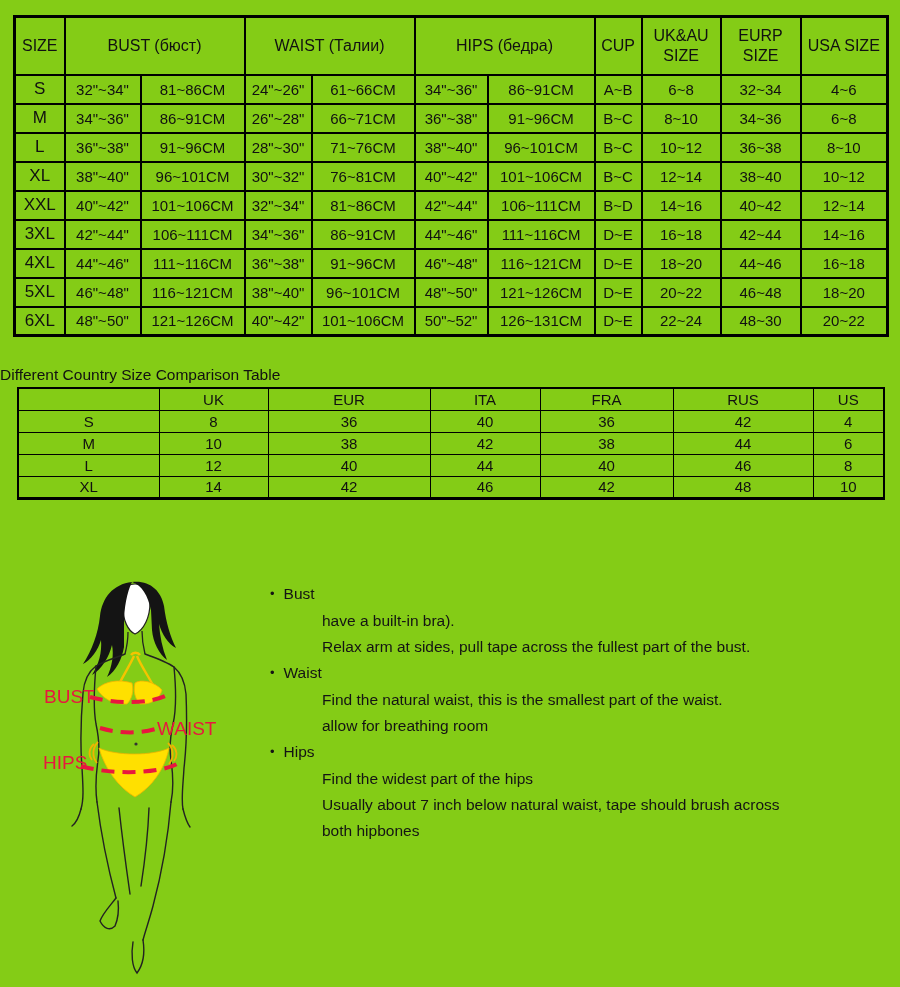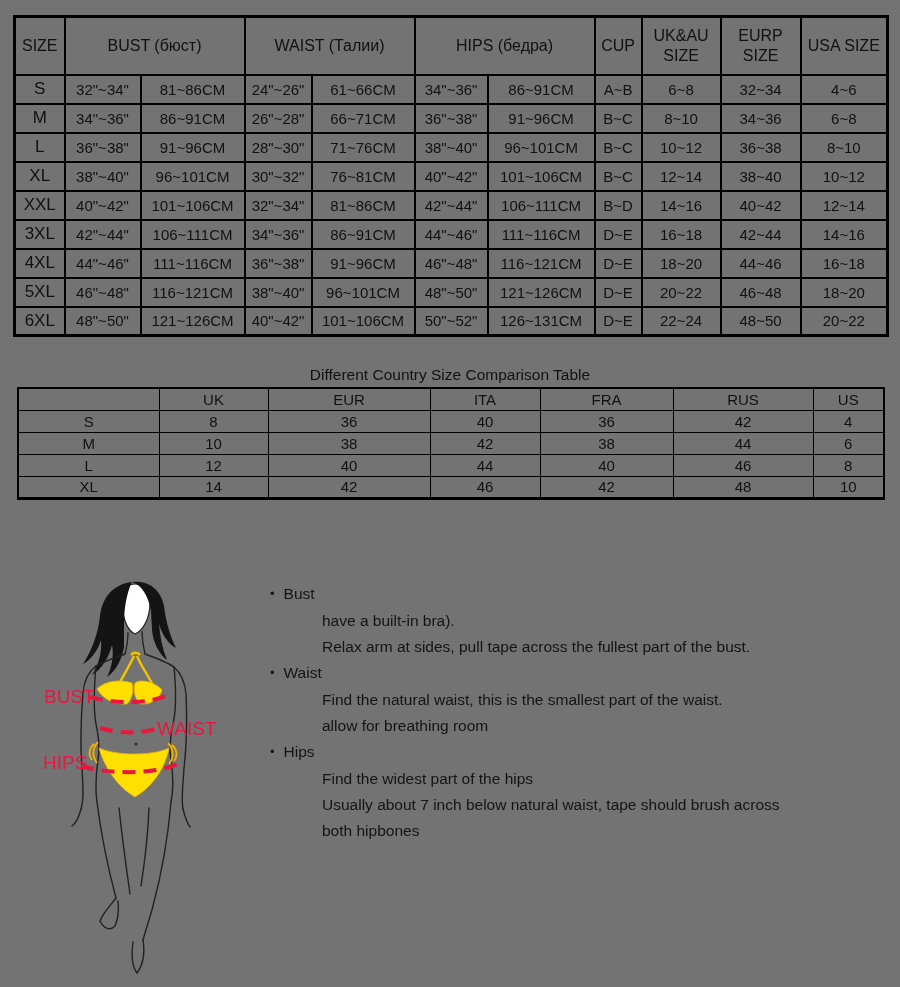--- a/index.html
+++ b/index.html
@@ -5,21 +5,21 @@
   * { margin: 0; padding: 0; box-sizing: border-box; }
   html, body { background: #ffffff; }
   body {
     font-family: "Liberation Sans", "DejaVu Sans", sans-serif;
     color: #111;
   }
   .canvas {
     position: relative;
     width: 900px;
     height: 987px;
-    background: #737373;
+    background: #84cc16;
     overflow: hidden;
   }
 
   
   table { border-collapse: collapse; table-layout: fixed; }
   .size-chart {
     position: absolute;
     left: 13px; top: 15px;
     width: 873px;
     border: 3px solid #000;
@@ -42,21 +42,20 @@
     height: 29px;
     font-size: 15px;
   }
   .size-chart td:first-child { font-size: 17px; }
 
   
   .cmp-title {
     position: absolute;
     left: 0; top: 366px;
     width: 900px;
-    text-align: center;
     font-size: 15.5px;
     color: #111;
   }
   .cmp-table {
     position: absolute;
     left: 17px; top: 387px;
     width: 866px;
     border: 2px solid #000;
     border-bottom-width: 3px;
   }
@@ -227,21 +226,21 @@
         <tr>
           <td>6XL</td>
           <td>48"~50"</td>
           <td>121~126CM</td>
           <td>40"~42"</td>
           <td>101~106CM</td>
           <td>50"~52"</td>
           <td>126~131CM</td>
           <td>D~E</td>
           <td>22~24</td>
-          <td>48~50</td>
+          <td>48~30</td>
           <td>20~22</td>
         </tr>
       </tbody>
   </table>
 
   <div class="cmp-title">Different Country Size Comparison Table</div>
 
   <table class="cmp-table">
     <colgroup>
       <col style="width:141px">

